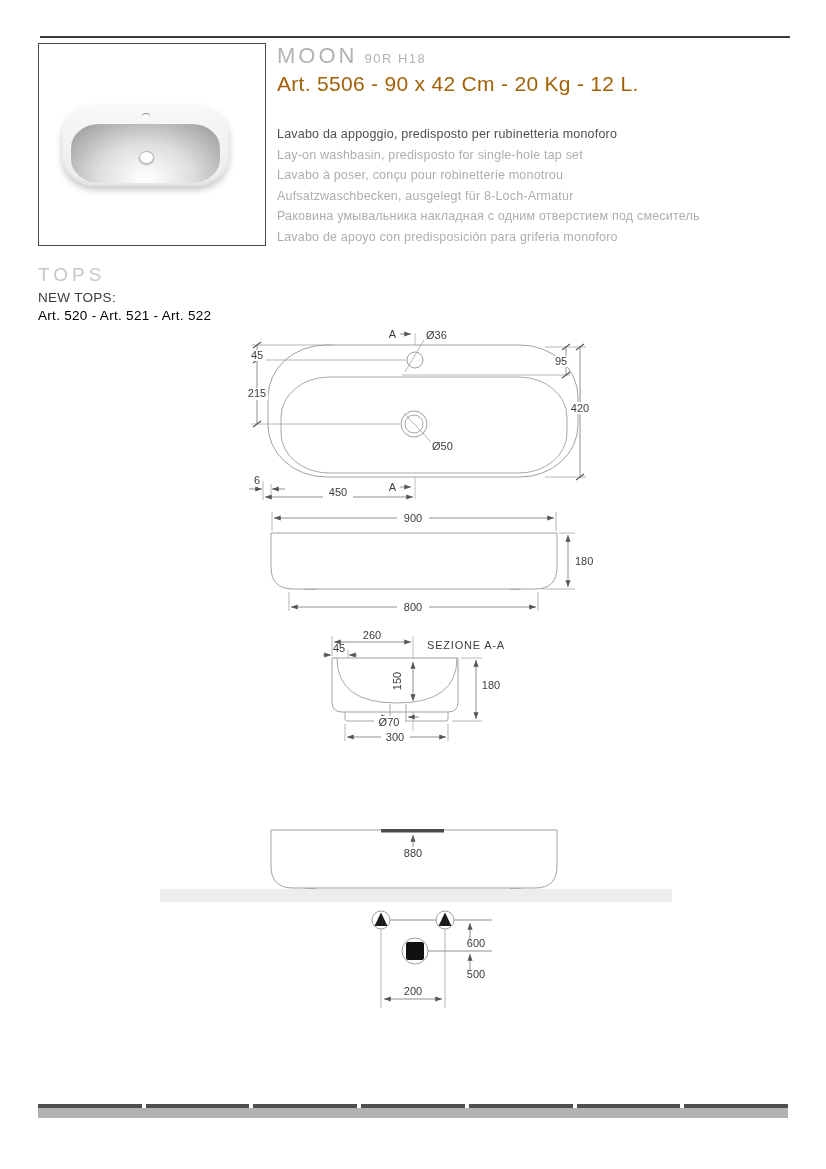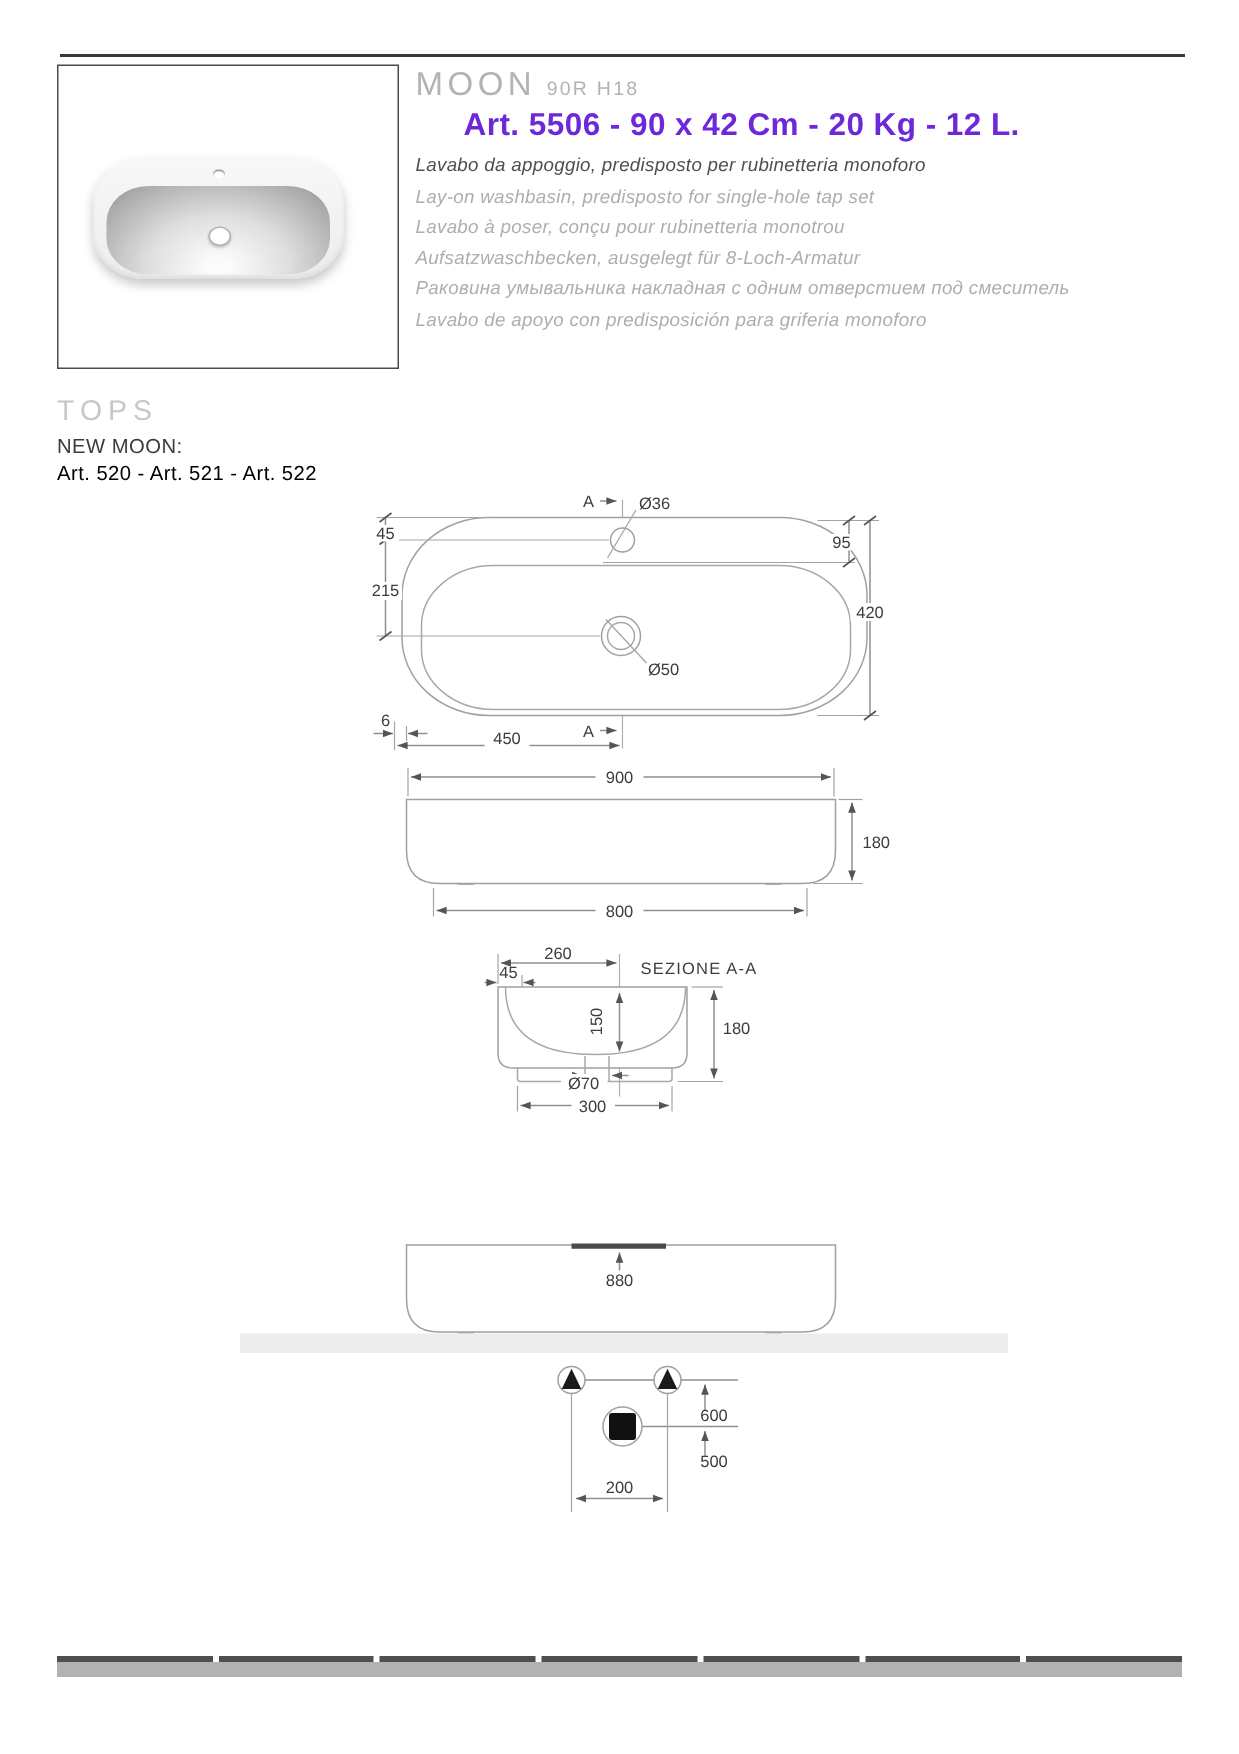--- a/index.html
+++ b/index.html
@@ -22,22 +22,22 @@
   .tap-hole{position:absolute;left:80px;top:8px;width:8px;height:6px;border-radius:50%;
       background:#fff;box-shadow:inset 0 1px 1px #8a8a8a;}
   .drain-hole{position:absolute;left:77px;top:46px;width:13px;height:11px;border-radius:50%;
       background:#fff;border:1px solid #b5b5b5;box-shadow:0 1px 2px rgba(0,0,0,.25);}
 
   
   .hdr{left:277px;top:43px;width:520px;}
   .series-row{white-space:nowrap;}
   .series{font-size:22px;color:#b3b3b3;letter-spacing:3px;font-weight:400;}
   .variant{font-size:13px;color:#b3b3b3;letter-spacing:1.5px;margin-left:7px;}
-  .artline{font-size:21px;color:#6d28d9;letter-spacing:.3px;margin-top:3px;font-weight:700;margin-left:32px;}
-  .descs{margin-top:4px;font-style:italic;}
+  .artline{font-size:21px;color:#a16207;letter-spacing:.3px;margin-top:3px;font-weight:400;}
+  .descs{margin-top:28px;}
   .desc{font-size:12.5px;line-height:20.5px;color:#aeaeae;letter-spacing:.2px;}
   .desc.first{color:#4f4f4f;}
 
   .tops{left:38px;top:264px;font-size:19px;letter-spacing:4px;color:#c7c7c7;}
   .newline-label{left:38px;top:290px;font-size:13.5px;color:#3c3c3c;letter-spacing:.3px;}
   .newline-arts{left:38px;top:308px;font-size:13.5px;color:#000000;letter-spacing:.3px;}
 
   
   svg.draw{left:0;top:0;width:826px;height:1169px;}
   svg.draw text{font-family:"Liberation Sans",sans-serif;font-size:11px;fill:#3d3d3d;}
@@ -71,29 +71,29 @@
   </div>
 
   <div class="abs hdr">
     <div class="series-row">
       <span class="series">MOON</span><span class="variant">90R H18</span>
     </div>
     <div class="artline">Art. 5506 - 90 x 42 Cm - 20 Kg - 12 L.</div>
     <div class="descs">
       <div class="desc first">Lavabo da appoggio, predisposto per rubinetteria monoforo</div>
       <div class="desc">Lay-on washbasin, predisposto for single-hole tap set</div>
-      <div class="desc">Lavabo à poser, conçu pour rubinetteria monotrou</div>
+      <div class="desc">Lavabo à poser, conçu pour robinetterie monotrou</div>
       <div class="desc">Aufsatzwaschbecken, ausgelegt für 8-Loch-Armatur</div>
       <div class="desc">Раковина умывальника накладная с одним отверстием под смеситель</div>
       <div class="desc">Lavabo de apoyo con predisposición para griferia monoforo</div>
     </div>
   </div>
 
   <div class="abs tops">TOPS</div>
-  <div class="abs newline-label">NEW MOON:</div>
+  <div class="abs newline-label">NEW TOPS:</div>
   <div class="abs newline-arts">Art. 520 - Art. 521 - Art. 522</div>
 
   <svg class="abs draw" viewBox="0 0 826 1169">
     <defs>
       <marker id="arr" viewBox="0 0 10 10" refX="9" refY="5" markerWidth="7.5" markerHeight="7.5" orient="auto-start-reverse">
         <path d="M0,1.6 L9,5 L0,8.4 Z" fill="#555"></path>
       </marker>
     </defs>
 
     <g>

